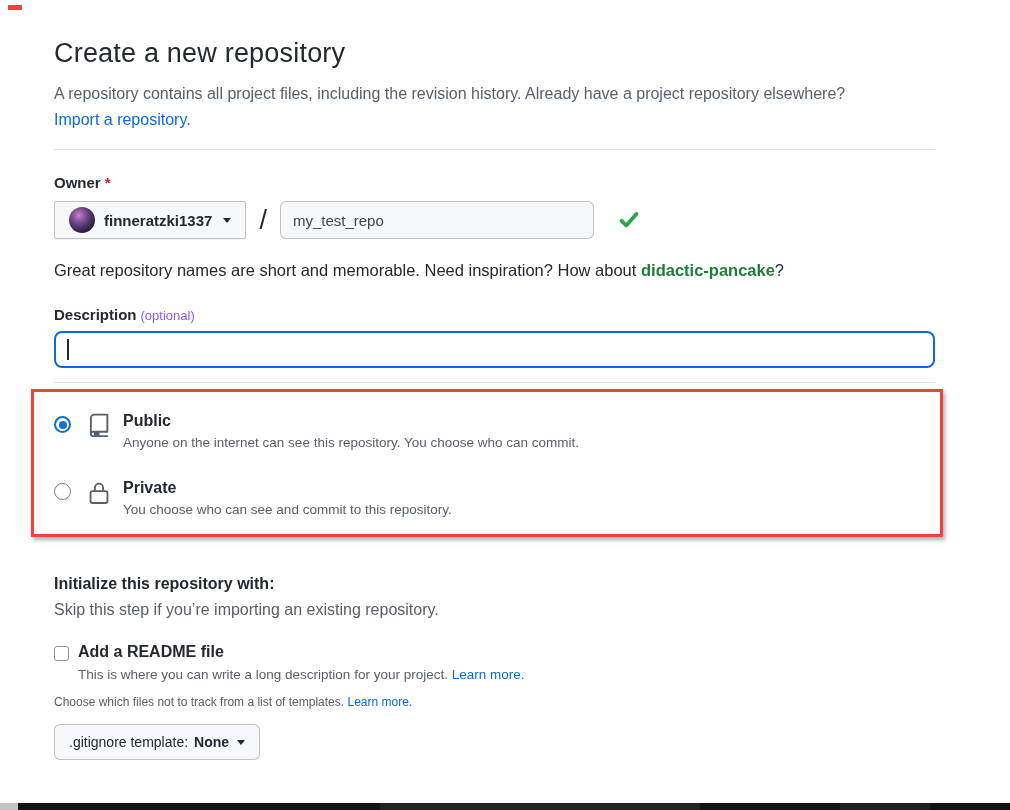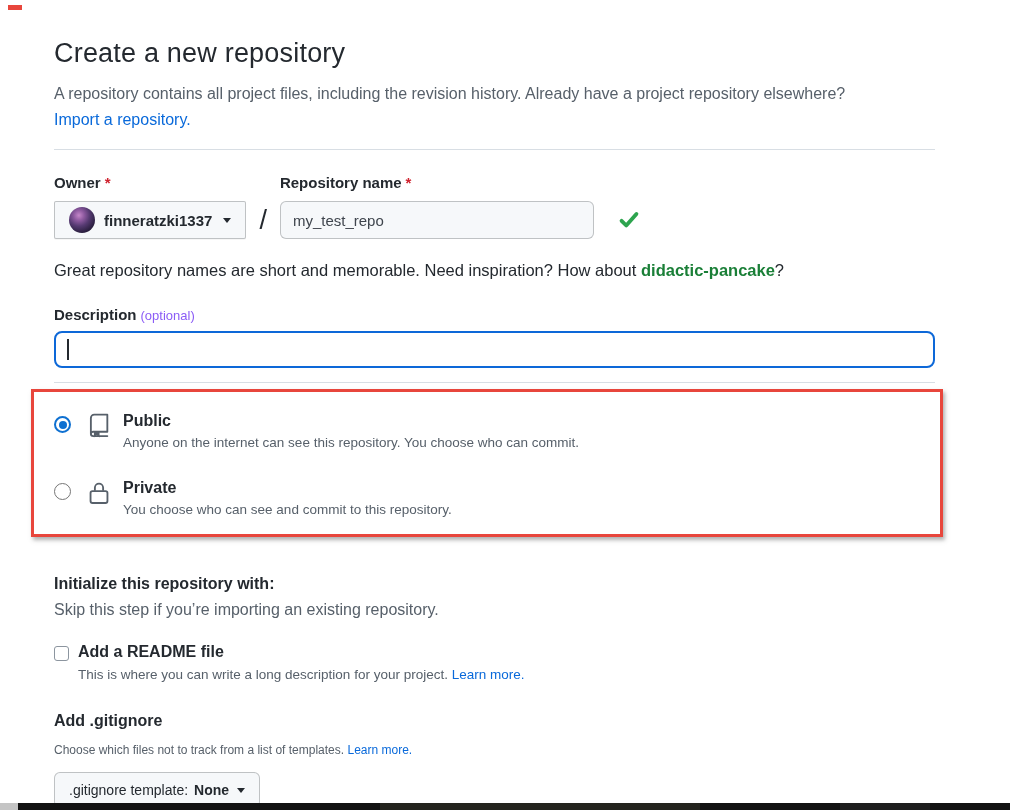--- a/index.html
+++ b/index.html
@@ -115,21 +115,20 @@
       <div class="owner-button">
         <span class="avatar"></span>
         <span class="owner-name">finneratzki1337</span>
         <span class="caret-down"></span>
       </div>
     </div>
 
     <div class="slash">/</div>
 
     <div class="field">
-      <div class="field-label"><span>Repository name</span><span class="required">*</span></div>
       <div class="repo-input-wrap">
         <input class="repo-input" type="text" value="my_test_repo" style="">
         <span class="valid-check">
           <svg viewBox="0 0 16 16" width="22" height="22">
             <path d="M2.6 8.6l3.4 3.4L13.4 3.6" fill="none" stroke="#2da44e" stroke-width="2.8" stroke-linecap="round" stroke-linejoin="round"></path>
           </svg>
         </span>
       </div>
     </div>
   </div>
@@ -180,21 +179,20 @@
   <div class="init-note">Skip this step if you’re importing an existing repository.</div>
 
   <div class="readme-row">
     <div class="checkbox"></div>
     <div>
       <div class="readme-label">Add a README file</div>
     </div>
   </div>
   <div class="sub-note"><span>This is where you can write a long description for your project. </span><a class="link">Learn more.</a></div>
 
-  <div class="gitignore-heading">Add .gitignore</div>
   <div class="gitignore-note"><span>Choose which files not to track from a list of templates. </span><a class="link">Learn more.</a></div>
 
   <div class="gitignore-button">
     <span>.gitignore template:</span>
     <span class="btn-value">None</span>
     <span class="caret-down"></span>
   </div>
 
 </div>
 

